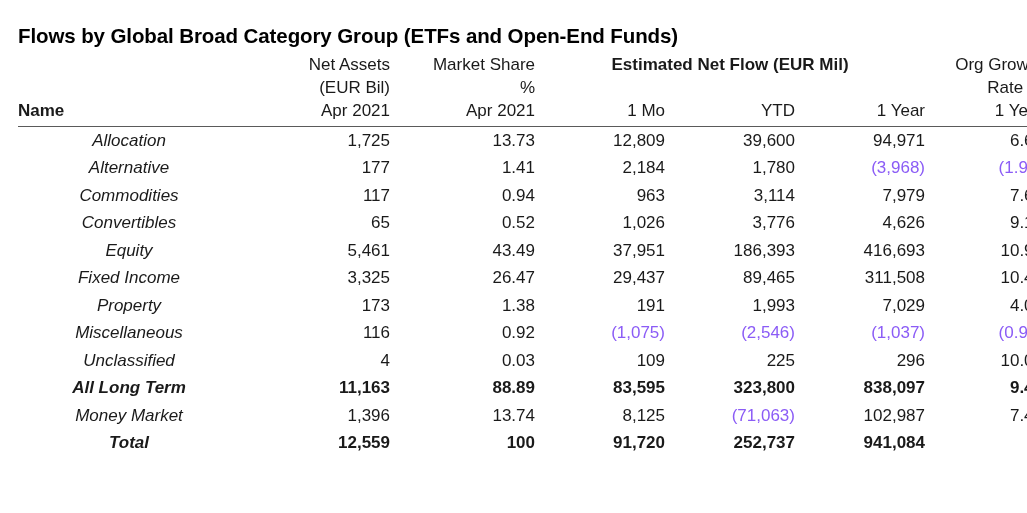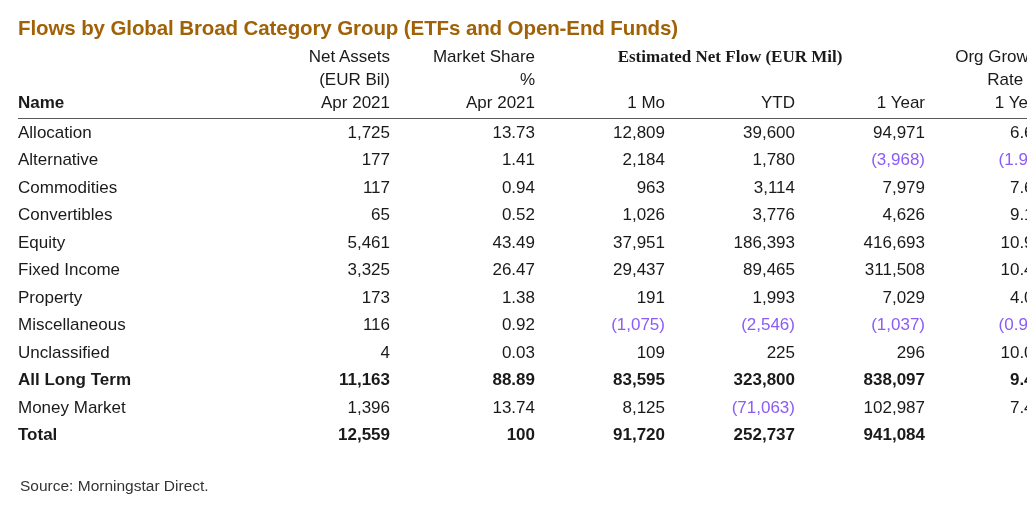--- a/index.html
+++ b/index.html
@@ -18,22 +18,22 @@
     position: relative;
     width: 1027px;
     height: 513px;
     box-sizing: border-box;
     padding: 12px 14px 0 18px;
   }
   .title {
     font-size: 20.5px;
     font-weight: bold;
     letter-spacing: -0.1px;
-    margin: 4px 0 6px 0;
-    color: #a16207;
+    margin: 12px 0 6px 0;
+    color: #000000;
   }
   table.flows {
     width: 995px;
     border-collapse: collapse;
     table-layout: fixed;
     font-size: 17px;
   }
   table.flows th, table.flows td {
     padding: 0;
     vertical-align: bottom;
@@ -56,38 +56,38 @@
   }
   .hdr-name {
     font-weight: bold;
     text-align: left;
     line-height: 1.35;
   }
   .hdr-group {
     font-weight: bold;
     text-align: center;
     line-height: 1.35;
-    font-family: Liberation Serif, serif;
   }
   .hdr-row td, .hdr-row th { padding-bottom: 1px; }
 
   .rule-row td {
     border-bottom: 1px solid #5a5a5a;
     height: 3px;
     font-size: 0;
     line-height: 0;
   }
 
   tbody tr.data-row td {
     height: 27.5px;
     line-height: 27.5px;
   }
   td.name {
-    text-align: left;
+    text-align: center;
     padding-left: 1px;
+    font-style: italic;
   }
   td.num {
     text-align: right;
     padding-right: 2px;
     font-variant-numeric: tabular-nums;
   }
   .neg { color: #8b5cf6; }
   .bold td, td.bold { font-weight: bold; }
   .source {
     position: absolute;
@@ -255,14 +255,13 @@
           <td class="num">12,559</td>
           <td class="num">100</td>
           <td class="num">91,720</td>
           <td class="num">252,737</td>
           <td class="num">941,084</td>
           <td class="num"></td>
         </tr>
       </tbody>
   </table>
 
-  <div class="source">Source: Morningstar Direct.</div>
 </div>
 
 </body></html>

